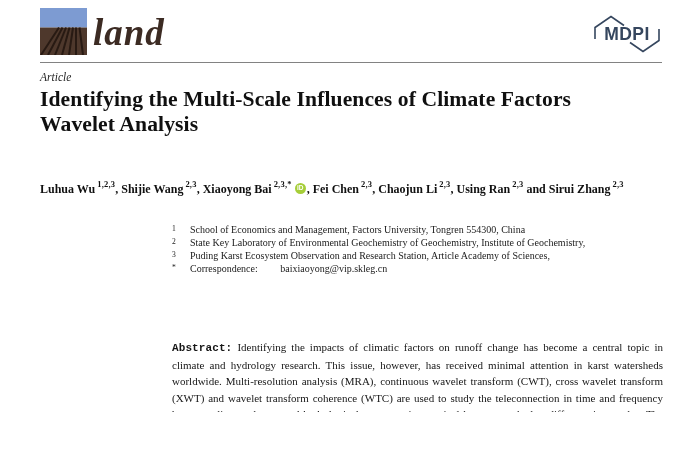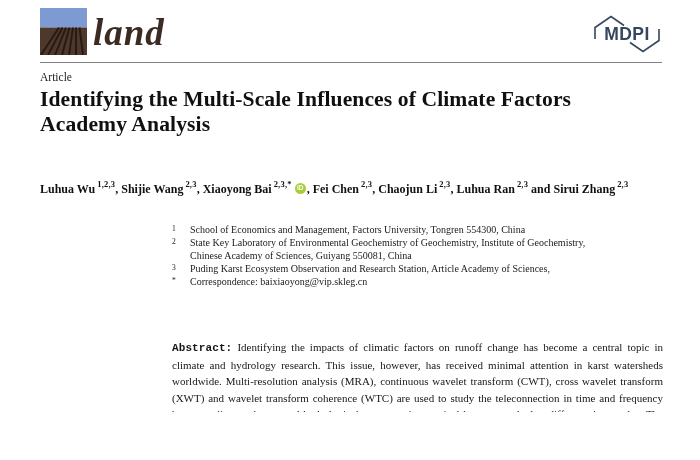--- a/index.html
+++ b/index.html
@@ -27,21 +27,21 @@
     font-size: 17.5px; font-weight: bold; fill: #35465e; letter-spacing: 0.5px;
   }
   .header-rule {
     position: absolute; left: 40px; top: 62px; width: 622px; height: 1px;
     background: #828282;
   }
 
   
   .article-type {
     position: absolute; left: 40px; top: 71px;
-    font-size: 11.5px; color: #242424;
+    font-size: 11.5px; font-style: italic; color: #242424;
   }
   .paper-title {
     position: absolute; left: 40px; top: 87px; width: 615px;
     font-size: 21.6px; font-weight: bold; line-height: 25.3px; color: #101010;
     letter-spacing: 0.1px;
     font-family: Liberation Serif, serif;
   }
   .authors-line {
     position: absolute; left: 40px; top: 176px; width: 635px;
     font-size: 12px; font-weight: bold; color: #101010; line-height: 18px;
@@ -64,21 +64,21 @@
   .affiliations {
     position: absolute; left: 172px; top: 223px; width: 492px;
     font-size: 10px; line-height: 13.1px; color: #1a1a1a;
   }
   .aff-row { display: flex; }
   .aff-num {
     flex: 0 0 18px; font-size: 7.6px; position: relative; top: -1px;
     font-weight: normal;
   }
   .aff-text { flex: 1; }
-  .email { color: #1a1a1a; }
+  .email { color: #1a1a1a; margin-left: 20px; }
 
   
   .abstract {
     position: absolute; left: 172px; top: 328px; width: 491px;
     font-size: 11px; line-height: 16.6px; color: #161616;
     text-align: justify; text-justify: inter-word;
   }
   .abstract b { letter-spacing: 0.1px; font-family: Liberation Mono, monospace; }
 </style>
 </head>
@@ -107,41 +107,37 @@
     <path d="M69 16 L69 27.5 L53 38.5 L40 29.5" fill="none" stroke="#35465e" stroke-width="1.6"></path>
     <text x="37" y="27" text-anchor="middle">MDPI</text>
   </svg>
 
   <div class="header-rule"></div>
 
   <div class="article-type">Article</div>
 
   <div class="paper-title">
     <div>Identifying the Multi-Scale Influences of Climate Factors</div>
-    <div>Academy Analysis</div>
+    <div>Wavelet Analysis</div>
   </div>
 
   <div class="authors-line">
     <span><span></span><span>Luhua Wu</span><sup>1,2,3</sup></span><span><span>, </span><span>Shijie Wang</span><sup>2,3</sup></span><span><span>, </span><span>Xiaoyong Bai</span><sup>2,3,*</sup></span><span class="orcid">
         <span>iD</span>
-      </span><span><span>, </span><span>Fei Chen</span><sup>2,3</sup></span><span><span>, </span><span>Chaojun Li</span><sup>2,3</sup></span><span><span>, </span><span>Luhua Ran</span><sup>2,3</sup></span><span><span> and </span><span>Sirui Zhang</span><sup>2,3</sup></span>
+      </span><span><span>, </span><span>Fei Chen</span><sup>2,3</sup></span><span><span>, </span><span>Chaojun Li</span><sup>2,3</sup></span><span><span>, </span><span>Using Ran</span><sup>2,3</sup></span><span><span> and </span><span>Sirui Zhang</span><sup>2,3</sup></span>
   </div>
 
   <div class="affiliations">
     <div class="aff-row">
       <span class="aff-num">1</span>
       <span class="aff-text">School of Economics and Management, Factors University, Tongren 554300, China</span>
     </div>
     <div class="aff-row">
       <span class="aff-num">2</span>
       <span class="aff-text">State Key Laboratory of Environmental Geochemistry of Geochemistry, Institute of Geochemistry,</span>
-    </div>
-    <div class="aff-row">
-      <span class="aff-num"></span>
-      <span class="aff-text">Chinese Academy of Sciences, Guiyang 550081, China</span>
     </div>
     <div class="aff-row">
       <span class="aff-num">3</span>
       <span class="aff-text">Puding Karst Ecosystem Observation and Research Station, Article Academy of Sciences,</span>
     </div>
     <div class="aff-row">
       <span class="aff-num">*</span>
       <span class="aff-text"><span>Correspondence:</span>
         <span class="email">baixiaoyong@vip.skleg.cn</span></span>
     </div>

